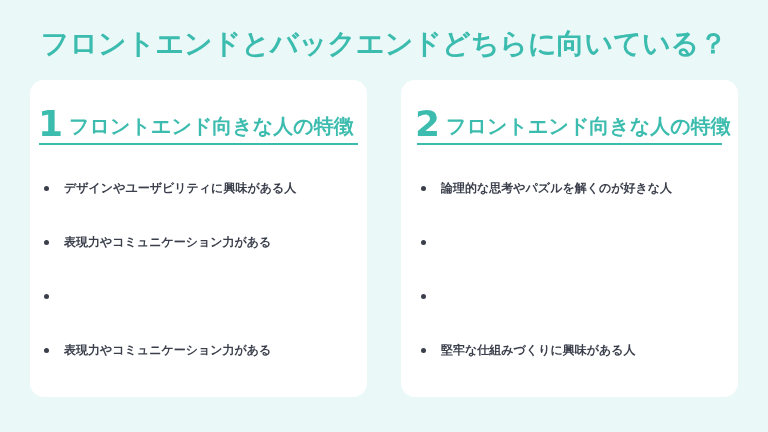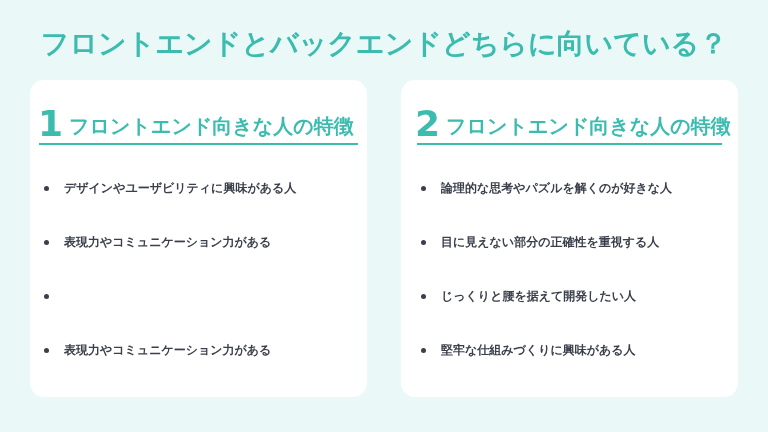--- a/index.html
+++ b/index.html
@@ -140,24 +140,22 @@
     <span class="card-heading">フロントエンド向きな人の特徴</span>
   </div>
   <div class="card-rule"></div>
   <ul class="items">
     <li class="item">
         <span class="bullet"></span>
         <span>論理的な思考やパズルを解くのが好きな人</span>
       </li>
     <li class="item">
         <span class="bullet"></span>
-        <span>目に見えない部分の正確性を重視する人</span>
       </li>
     <li class="item">
         <span class="bullet"></span>
-        <span>じっくりと腰を据えて開発したい人</span>
       </li>
     <li class="item">
         <span class="bullet"></span>
         <span>堅牢な仕組みづくりに興味がある人</span>
       </li>
   </ul>
 </div>
 
 </body></html>

